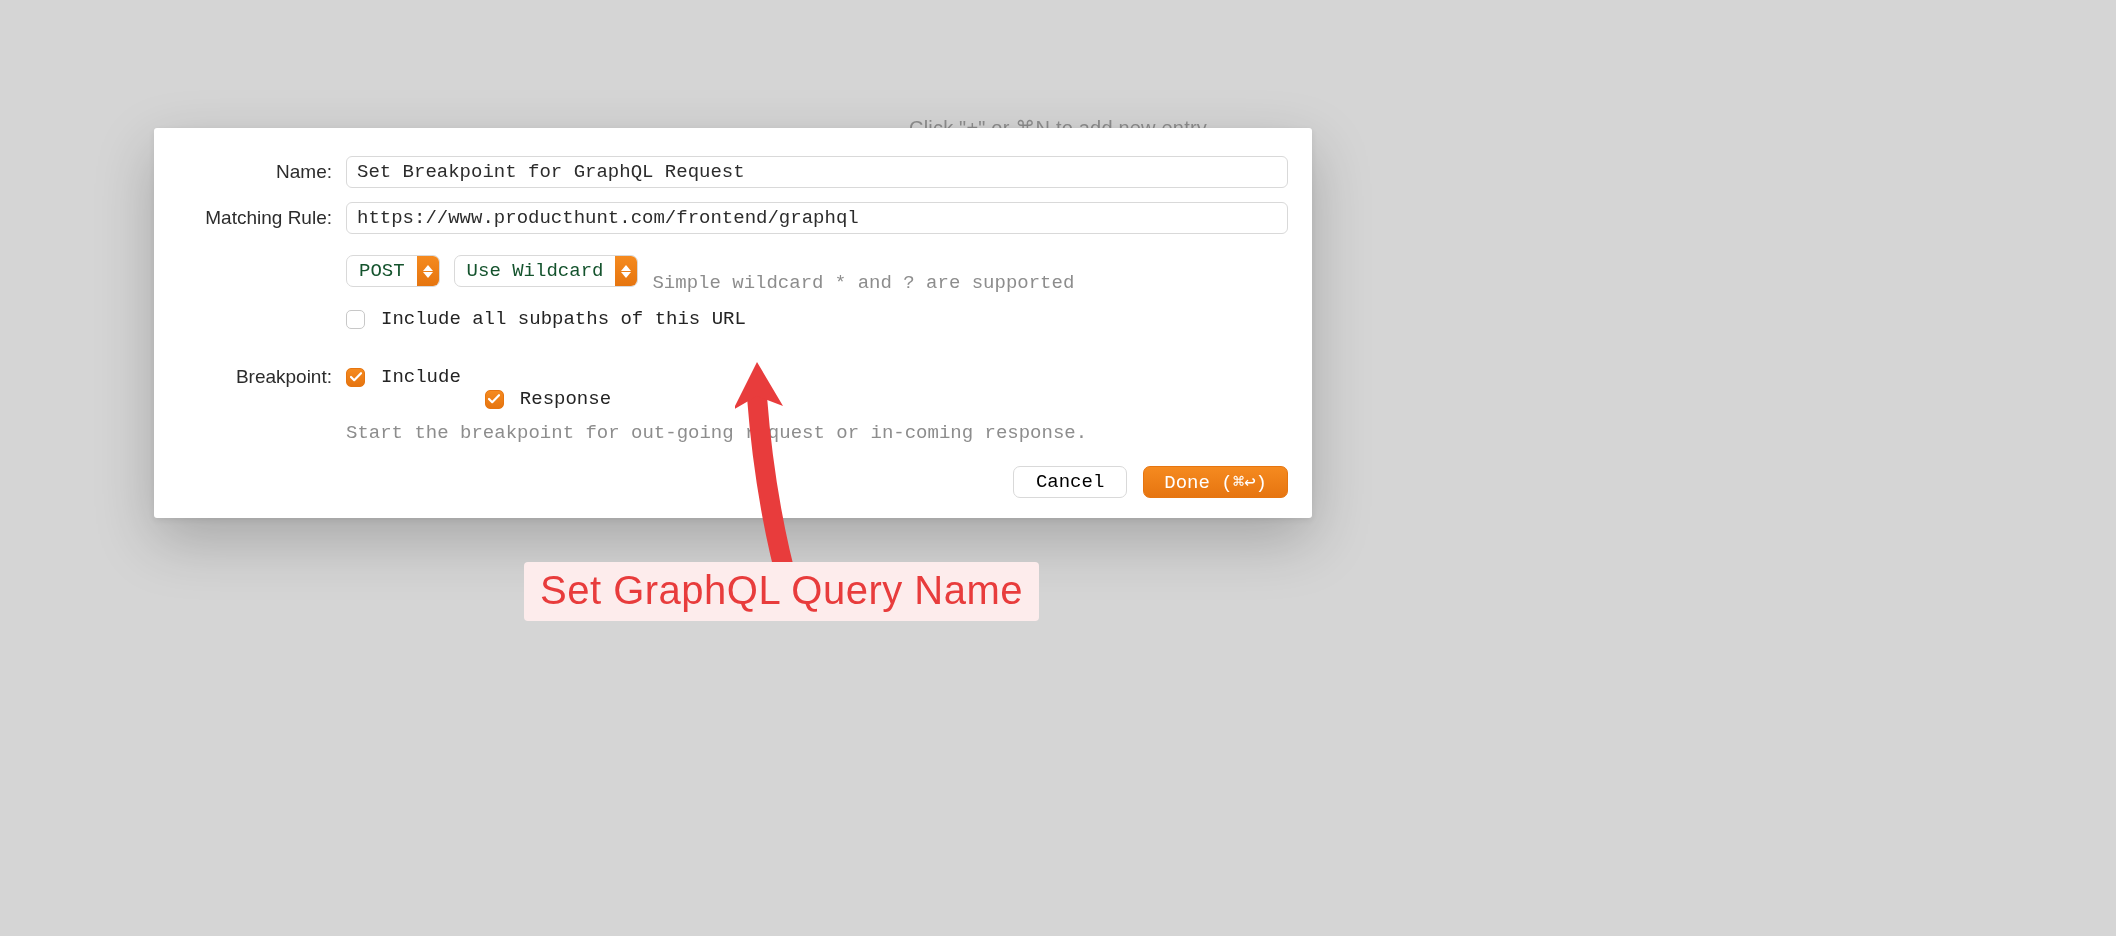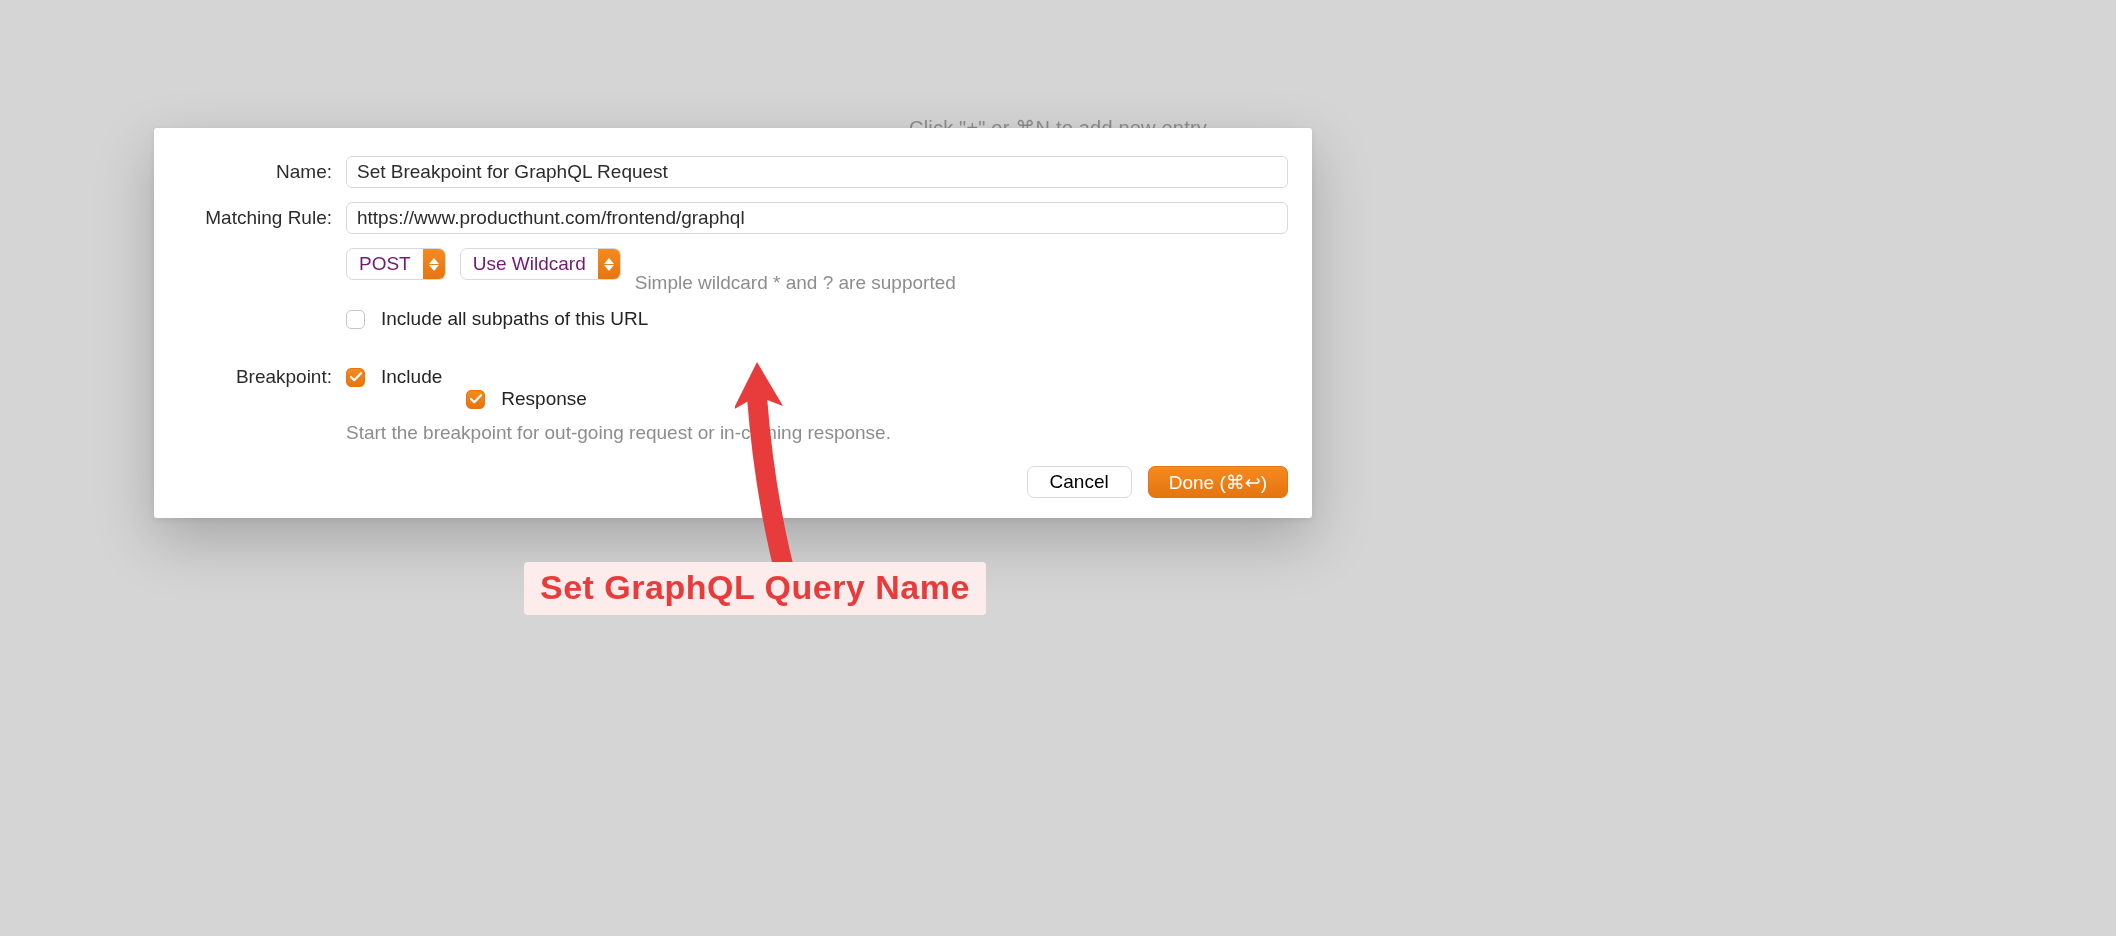--- a/index.html
+++ b/index.html
@@ -45,22 +45,24 @@
   .row .label-col {
     width: 168px;
     text-align: right;
     padding-right: 14px;
     color: #2c2c2c;
     flex: 0 0 auto;
   }
   .row .ctl-col {
     flex: 1 1 auto;
     display: flex;
+    align-items: center;
     gap: 14px;
     flex-wrap: wrap;
+    font-family: Liberation Mono, monospace;
   }
 
   .text-input {
     width: 100%;
     height: 32px;
     border: 1px solid #d9d9d9;
     border-radius: 6px;
     padding: 3px 10px;
     background: #ffffff;
     font: inherit;
@@ -82,21 +84,21 @@
     border: 1px solid #d9d9d9;
     border-radius: 7px;
     overflow: hidden;
     background: #ffffff;
   }
   .select-wrap .sel-text {
     display: inline-flex;
     align-items: center;
     padding: 0 12px 0 12px;
     font: inherit;
-    color: #701a75;
+    color: #14532d;
   }
   .select-wrap .sel-arrows {
     width: 22px;
     background: linear-gradient(#f58a1f, #e67510);
     display: inline-flex;
     flex-direction: column;
     align-items: center;
     justify-content: center;
     gap: 1px;
     color: #fff;
@@ -133,20 +135,21 @@
 
   .note-row { margin-top: -2px; margin-bottom: 10px; }
   .note-row .label-col { } 
   .note-row .note { color: #8d8d8d; font-size: 19px; }
 
   .buttons {
     display: flex;
     justify-content: flex-end;
     gap: 16px;
     margin-top: 22px;
+    font-family: Liberation Mono, monospace;
   }
   .btn {
     height: 32px;
     border-radius: 7px;
     border: 1px solid #d9d9d9;
     background: #ffffff;
     padding: 0 22px;
     font: inherit;
     display: inline-flex;
     align-items: center;
@@ -164,22 +167,22 @@
   .annotation-box {
     position: absolute;
     left: 524px;
     top: 562px;
     background: #fdecec;
     padding: 6px 16px 8px 16px;
     border-radius: 4px;
   }
   .annotation-text {
     color: #e83c3c;
-    font-weight: 700;
-    font-size: 34px;
+    font-weight: 400;
+    font-size: 40px;
     letter-spacing: 0.5px;
     white-space: nowrap;
   }
   .arrow {
     position: absolute;
     left: 735px;
     top: 362px;
     width: 90px;
     height: 230px;
     pointer-events: none;

